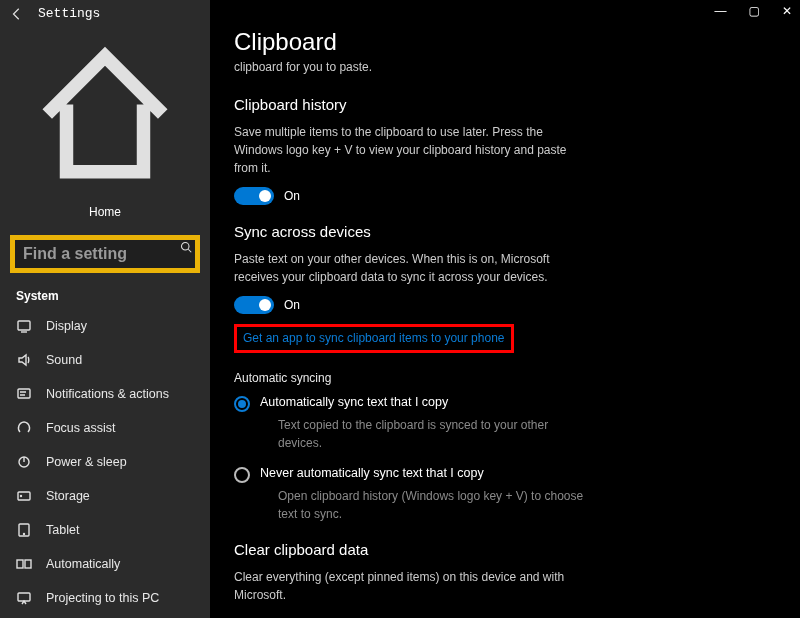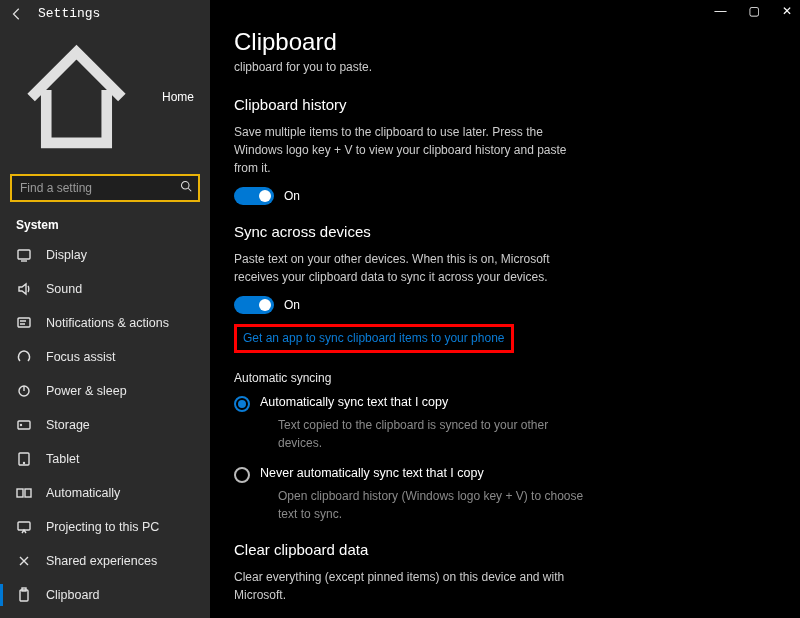--- a/index.html
+++ b/index.html
@@ -16,32 +16,34 @@
     background: #2b2b2b;
     display: flex; flex-direction: column;
   }
   .topbar {
     display: flex; align-items: center;
     padding: 6px 10px; gap: 14px; font-family: Liberation Mono, monospace;
   }
   .topbar .icon { width: 14px; height: 14px; }
   .topbar .title { font-size: 13px; }
   .home-row {
-    display: flex; align-items: center; gap: 25px;
-    padding: 10px 16px;
+    display: flex; align-items: center; gap: 14px;
+    padding: 10px 28px;
     cursor: pointer;
+    flex-direction: column;
   }
   .search-wrap { padding: 6px 10px; }
   .search {
     width: 100%;
     background: #1f1f1f;
-    border: 2px solid #eab308;
+    border: 5px solid #eab308;
     color: #ccc;
     padding: 5px 26px 5px 8px;
-    font-size: 12px;
+    font-size: 16px;
+    font-weight: bold;
   }
   .search::placeholder { color: #9a9a9a; }
   .search-wrap { position: relative; }
   .search-icon {
     position: absolute; right: 18px; top: 12px;
     width: 12px; height: 12px;
   }
   .section-label { padding: 10px 16px 6px; font-weight: 600; font-size: 12px; }
   .nav { flex: 1; overflow-y: auto; }
   .nav-item {

